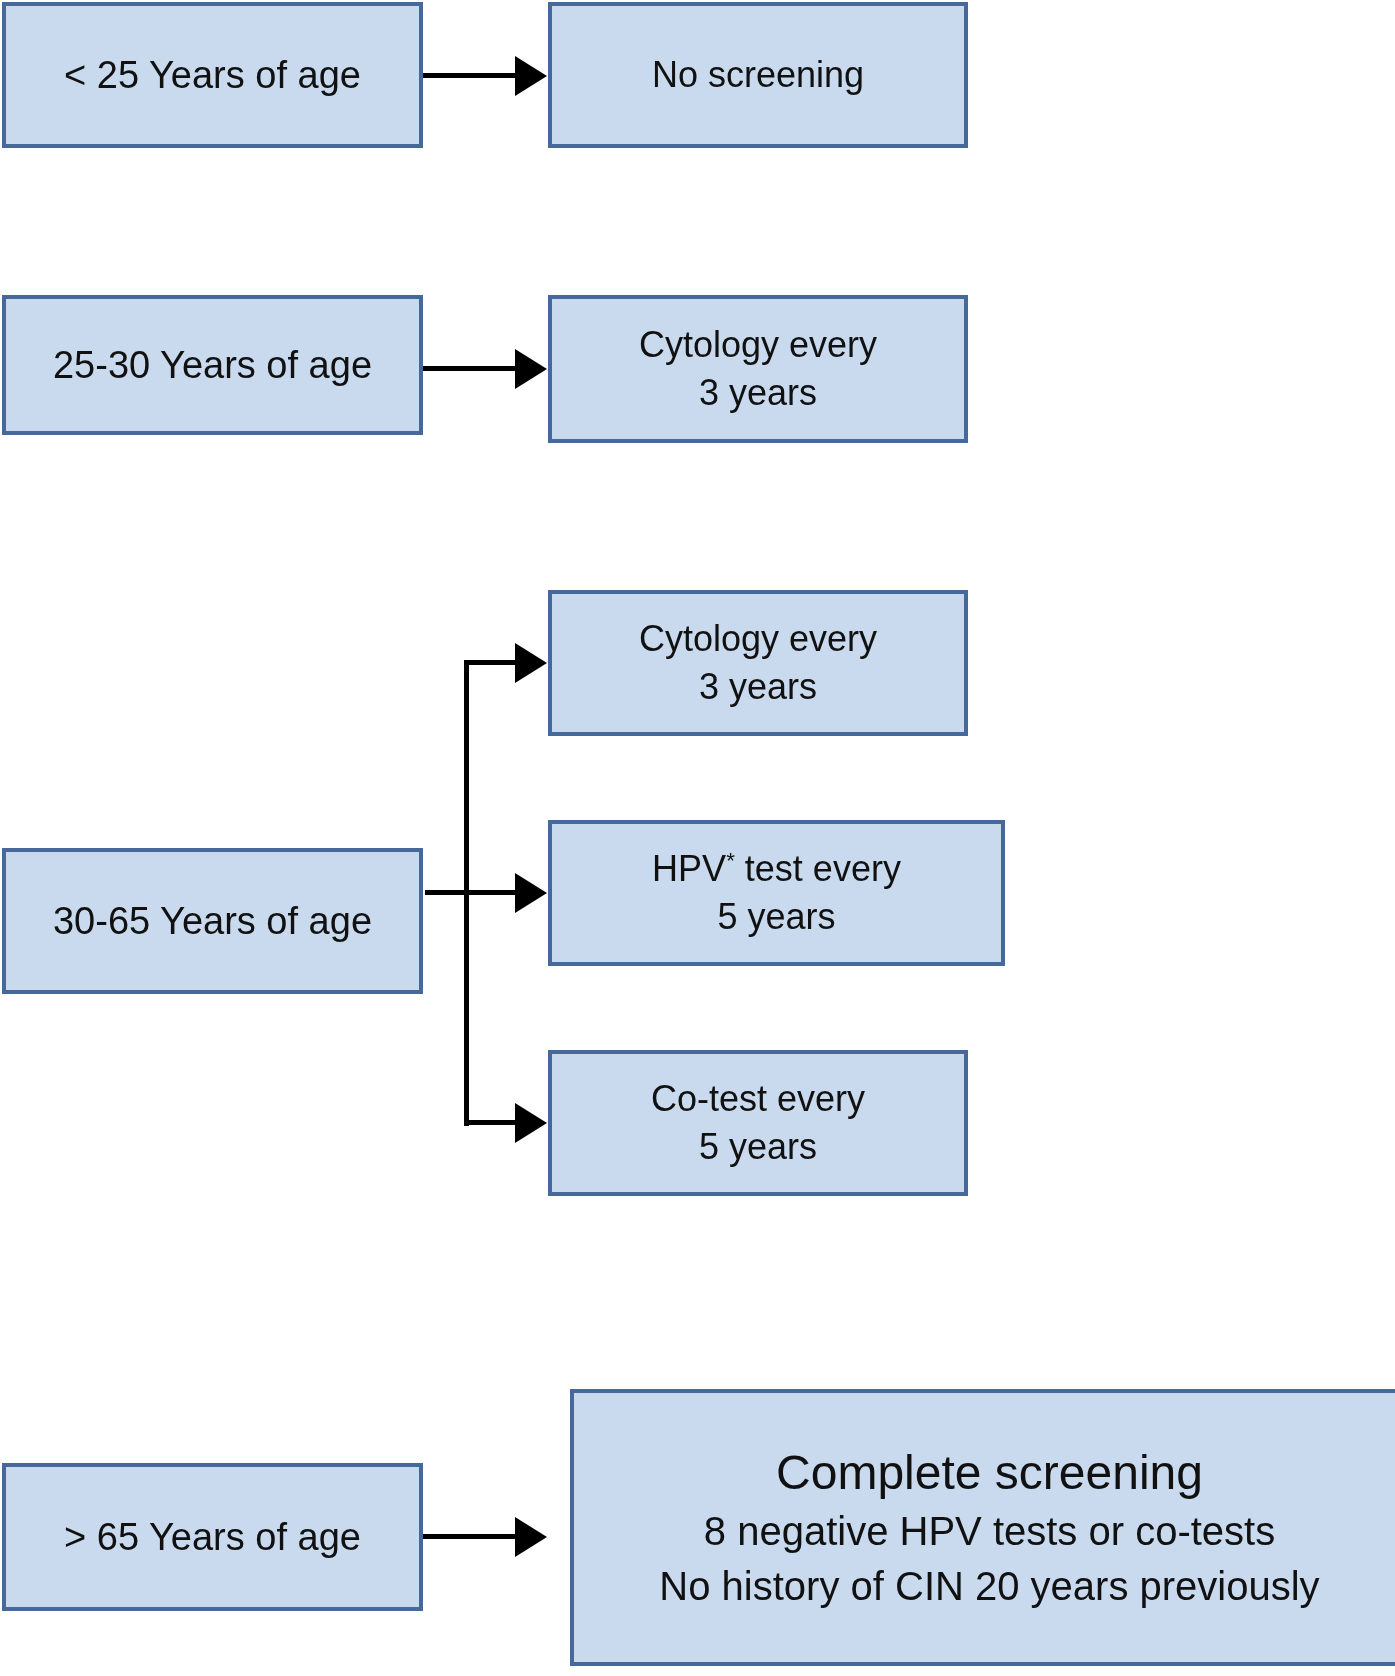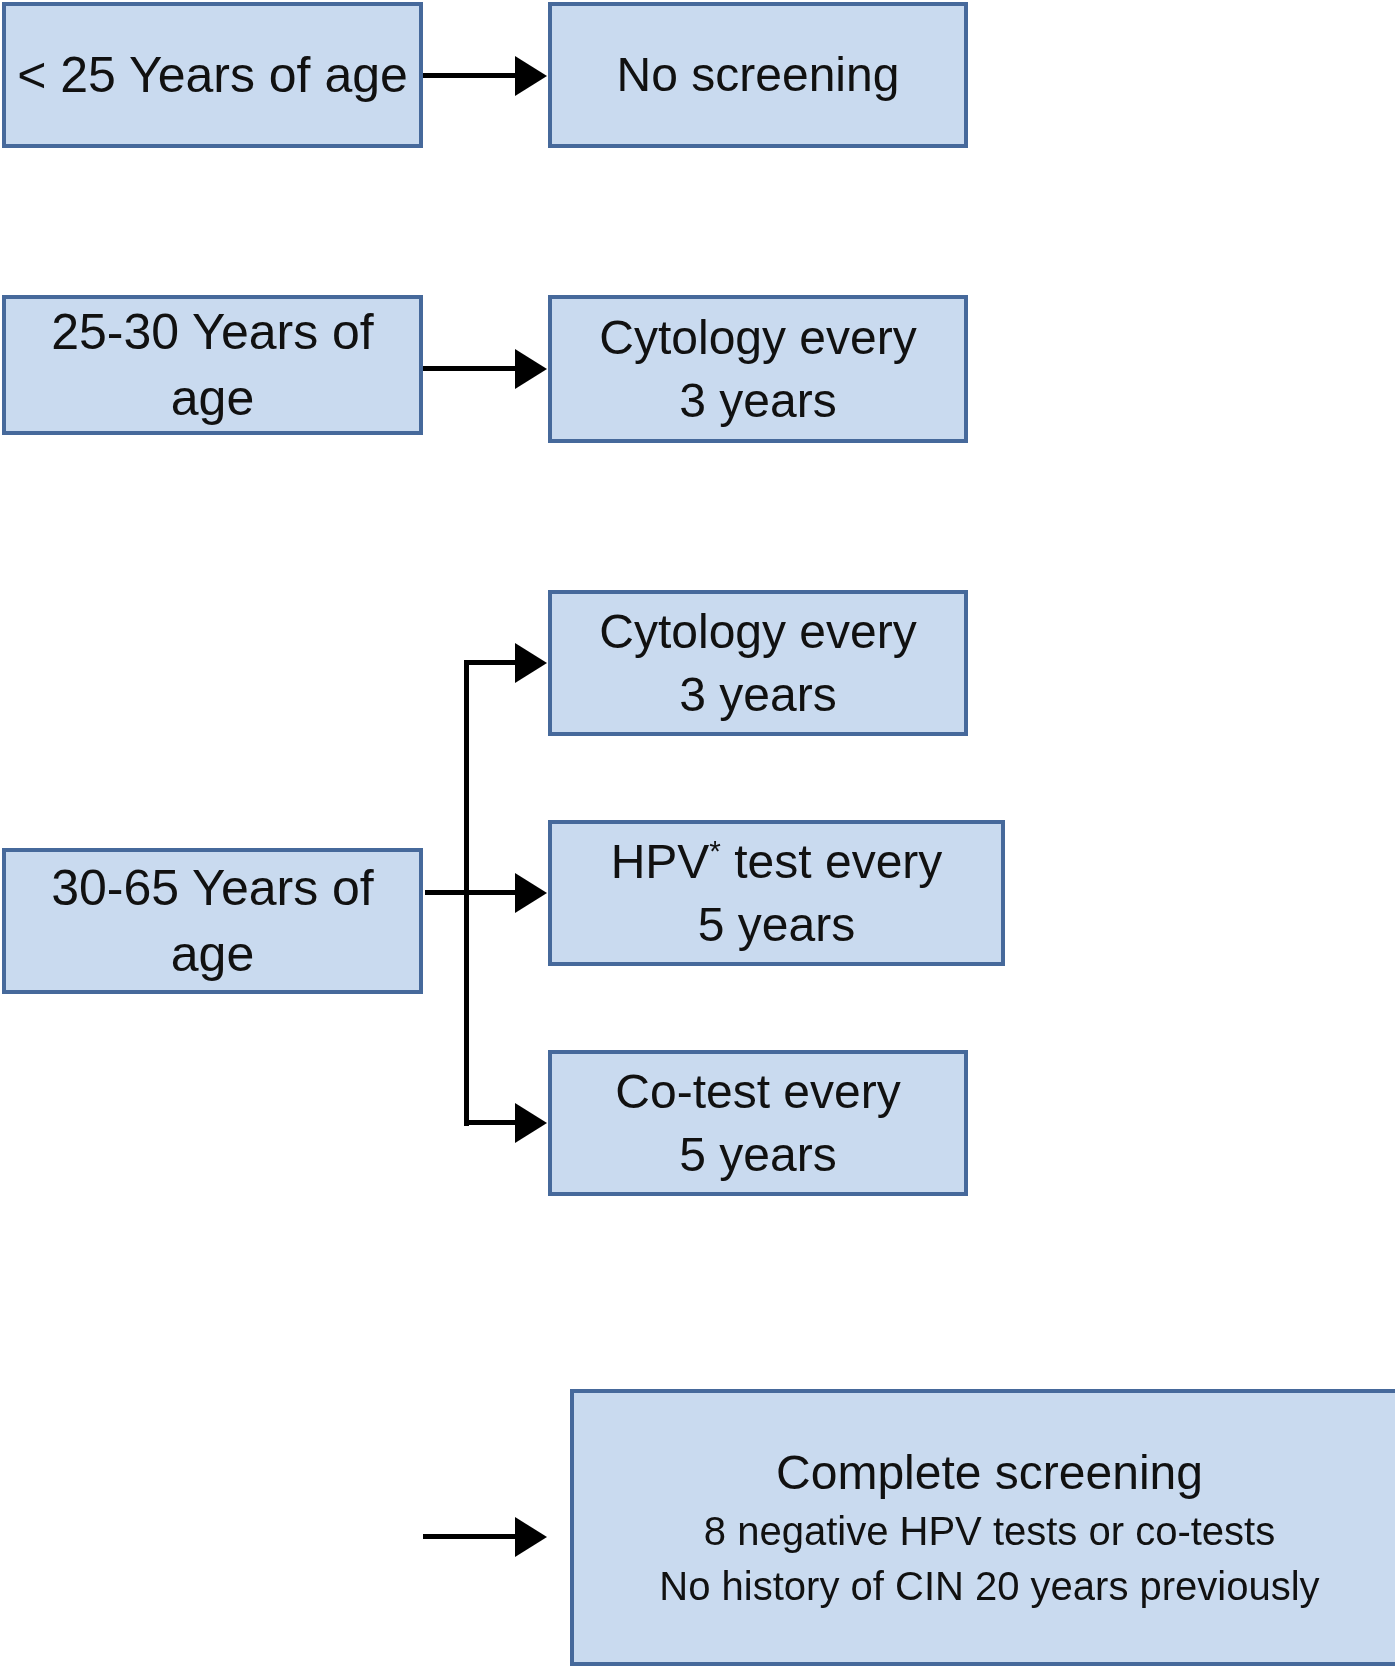--- a/index.html
+++ b/index.html
@@ -24,22 +24,22 @@
     background:var(--box-fill);
     border:4px solid var(--box-border);
     box-sizing:border-box;
     display:flex;
     flex-direction:column;
     align-items:center;
     justify-content:center;
     text-align:center;
     line-height:1.32;
   }
-  .age-label{font-size:50px;}
-  .result-label{font-size:48px;}
+  .age-label{font-size:38px;}
+  .result-label{font-size:36px;}
   .result-label .ln{display:block;}
   sup.ast{font-size:62%;line-height:0;vertical-align:super;}
   .big-title{font-size:48px;line-height:62px;}
   .big-line{font-size:40px;line-height:55px;}
   
   .hline{position:absolute;height:5px;background:var(--arrow-color);}
   .vline{position:absolute;width:5px;background:var(--arrow-color);}
   .ahead{
     position:absolute;width:0;height:0;
     border-top:20px solid transparent;
@@ -116,20 +116,23 @@
   <div class="box result-label" id="b-hpv">
     <span class="ln"><span>HPV</span><sup class="ast">*</sup><span> test every</span></span>
     <span class="ln">5 years</span>
   </div>
 
   <div class="box result-label" id="b-cotest">
     <span class="ln">Co-test every</span>
     <span class="ln">5 years</span>
   </div>
 
+  <div class="box age-label" id="b-age-gt65">
+    <span>&gt; 65 Years of age</span>
+  </div>
   <div class="hline" id="a4-line"></div>
   <div class="ahead" id="a4-head"></div>
   <div class="box" id="b-complete">
     <span class="big-title">Complete screening</span>
     <span class="big-line">8 negative HPV tests or co-tests</span>
     <span class="big-line">No history of CIN 20 years previously</span>
   </div>
 
 </div>
 

